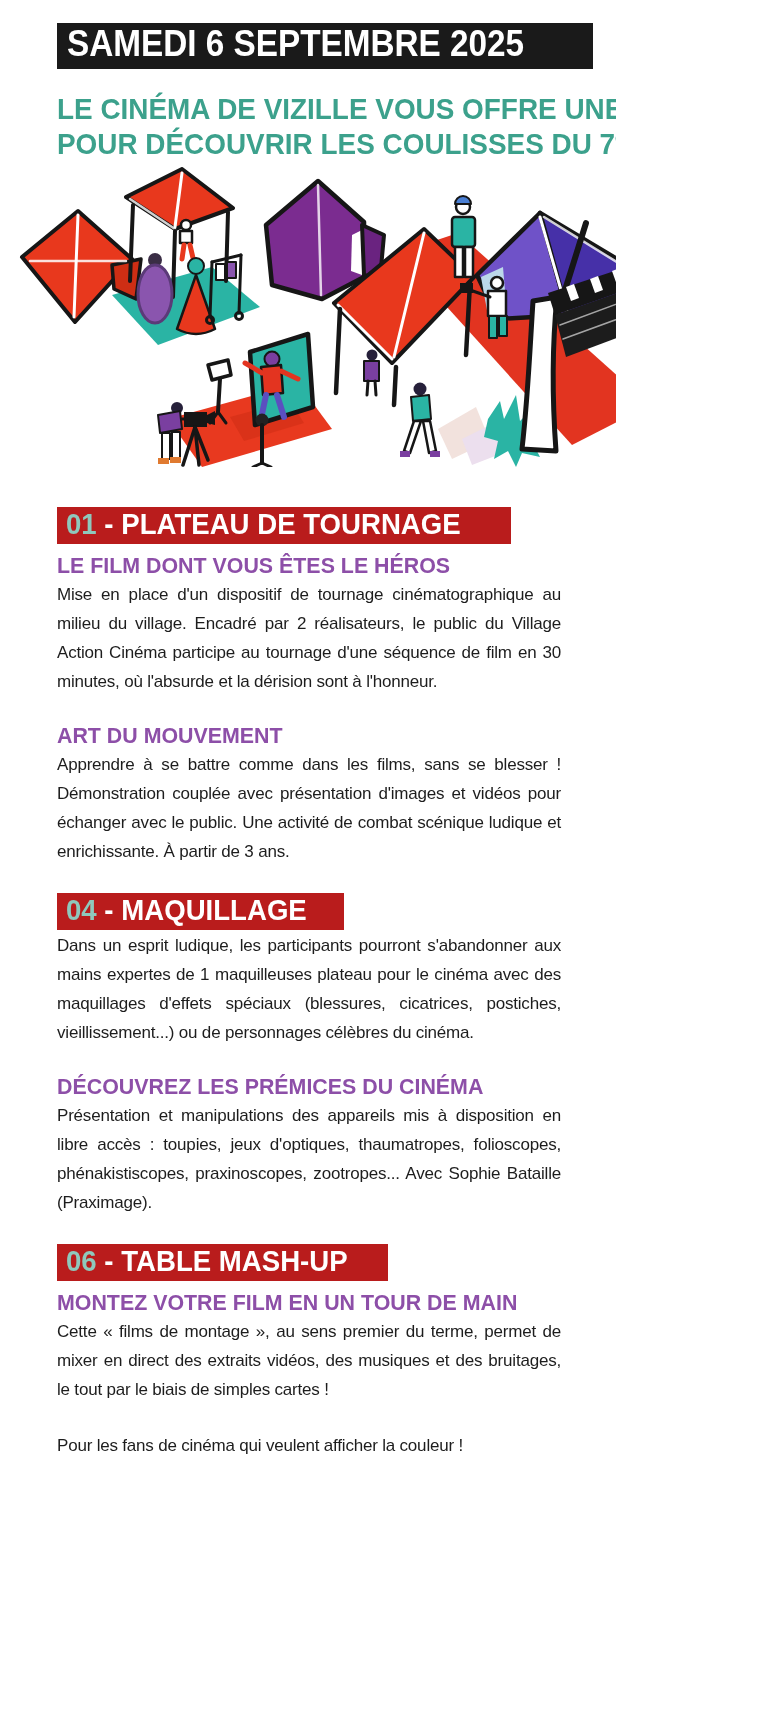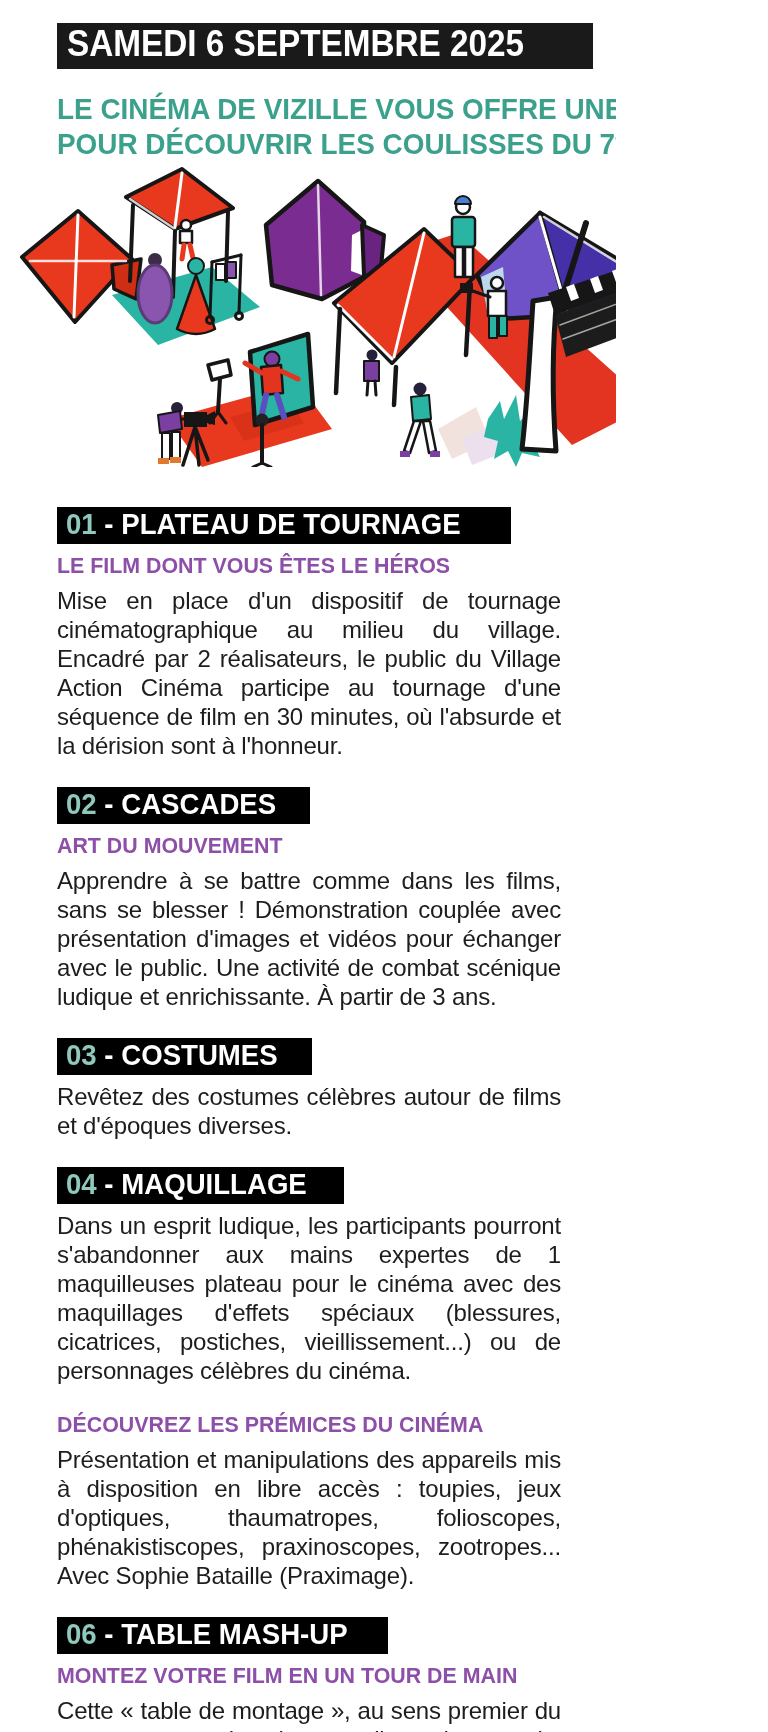--- a/index.html
+++ b/index.html
@@ -17,28 +17,28 @@
   .intro{margin-top:22px;color:#3ca18c;font-weight:bold;font-size:30px;line-height:35px;
       transform:scaleX(.93);transform-origin:left top;white-space:nowrap;}
   .intro sup{font-size:17px;line-height:0;}
 
   
   .illustration{display:block;margin-top:6px;}
 
   
   .section{margin-top:27px;}
   .section.first{margin-top:40px;}
-  .sec-banner{display:inline-block;background:#000000;padding:1px 16px 5px 9px;}
+  .sec-banner{display:inline-block;background:#b91c1c;padding:1px 16px 5px 9px;}
   .sec-banner .scaled{display:inline-block;transform:scaleX(.92);transform-origin:left center;
       font-size:30px;font-weight:bold;line-height:31px;color:#fff;white-space:nowrap;}
   .sec-num{color:#8fc8bc;}
   .sec-sub{margin-top:9px;font-weight:bold;font-size:22.5px;line-height:26px;color:#8d4fa8;
       transform:scaleX(.95);transform-origin:left top;white-space:nowrap;}
   .sec-sub:empty{display:none;}
-  .sec-body{margin-top:7px;font-size:24px;line-height:29px;letter-spacing:-0.2px;
+  .sec-body{margin-top:1px;font-size:17px;line-height:29px;letter-spacing:-0.2px;
       text-align:justify;color:#1d1d1d;}
   svg *{stroke-linejoin:round;stroke-linecap:round;}
 </style>
 </head>
 <body>
 
 <div class="page">
 
   <div class="content">
     <div class="date-banner">
@@ -273,54 +273,44 @@
 
     <div class="section first">
       <div class="sec-banner">
         <span class="scaled"><span class="sec-num">01</span><span> - </span><span>PLATEAU DE TOURNAGE</span></span>
       </div>
       <div class="sec-sub">LE FILM DONT VOUS ÊTES LE HÉROS</div>
       <div class="sec-body">Mise en place d'un dispositif de tournage cinématographique au milieu du village. Encadré par 2 réalisateurs, le public du Village Action Cinéma participe au tournage d'une séquence de film en 30 minutes, où l'absurde et la dérision sont à l'honneur.</div>
     </div>
 
     <div class="section">
-      <div class="sec-banner">
-        <span class="scaled"><span class="sec-num">02</span><span> - </span><span>CASCADES</span></span>
-      </div>
       <div class="sec-sub">ART DU MOUVEMENT</div>
       <div class="sec-body">Apprendre à se battre comme dans les films, sans se blesser ! Démonstration couplée avec présentation d'images et vidéos pour échanger avec le public. Une activité de combat scénique ludique et enrichissante. À partir de 3 ans.</div>
     </div>
 
-    <div class="section">
-      <div class="sec-banner">
-        <span class="scaled"><span class="sec-num">03</span><span> - </span><span>COSTUMES</span></span>
-      </div>
-      
-      <div class="sec-body">Revêtez des costumes célèbres autour de films et d'époques diverses.</div>
-    </div>
 
     <div class="section">
       <div class="sec-banner">
         <span class="scaled"><span class="sec-num">04</span><span> - </span><span>MAQUILLAGE</span></span>
       </div>
       
       <div class="sec-body">Dans un esprit ludique, les participants pourront s'abandonner aux mains expertes de 1 maquilleuses plateau pour le cinéma avec des maquillages d'effets spéciaux (blessures, cicatrices, postiches, vieillissement...) ou de personnages célèbres du cinéma.</div>
     </div>
 
     <div class="section">
       <div class="sec-sub">DÉCOUVREZ LES PRÉMICES DU CINÉMA</div>
       <div class="sec-body">Présentation et manipulations des appareils mis à disposition en libre accès : toupies, jeux d'optiques, thaumatropes, folioscopes, phénakistiscopes, praxinoscopes, zootropes... Avec Sophie Bataille (Praximage).</div>
     </div>
 
     <div class="section">
       <div class="sec-banner">
         <span class="scaled"><span class="sec-num">06</span><span> - </span><span>TABLE MASH-UP</span></span>
       </div>
       <div class="sec-sub">MONTEZ VOTRE FILM EN UN TOUR DE MAIN</div>
-      <div class="sec-body">Cette « table de montage », au sens premier du terme, permet de mixer en direct des extraits vidéos, des musiques et des bruitages, le tout par le biais de simples cartes !</div>
+      <div class="sec-body">Cette « films de montage », au sens premier du terme, permet de mixer en direct des extraits vidéos, des musiques et des bruitages, le tout par le biais de simples cartes !</div>
     </div>
 
     <div class="section">
       
       <div class="sec-body">Pour les fans de cinéma qui veulent afficher la couleur !</div>
     </div>
   </div>
 
 </div>
 

